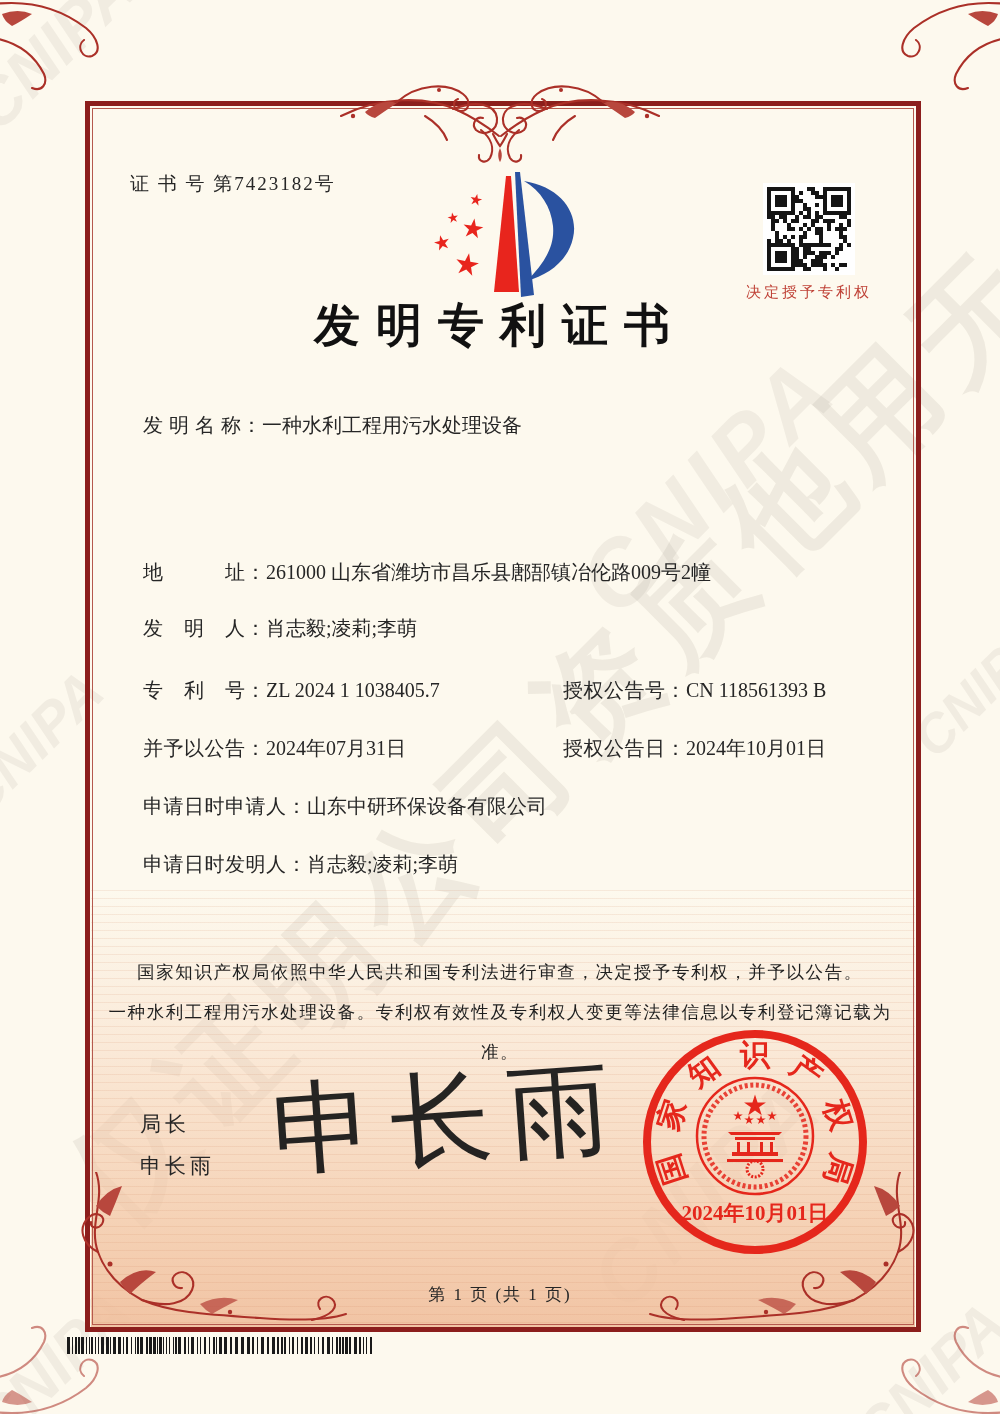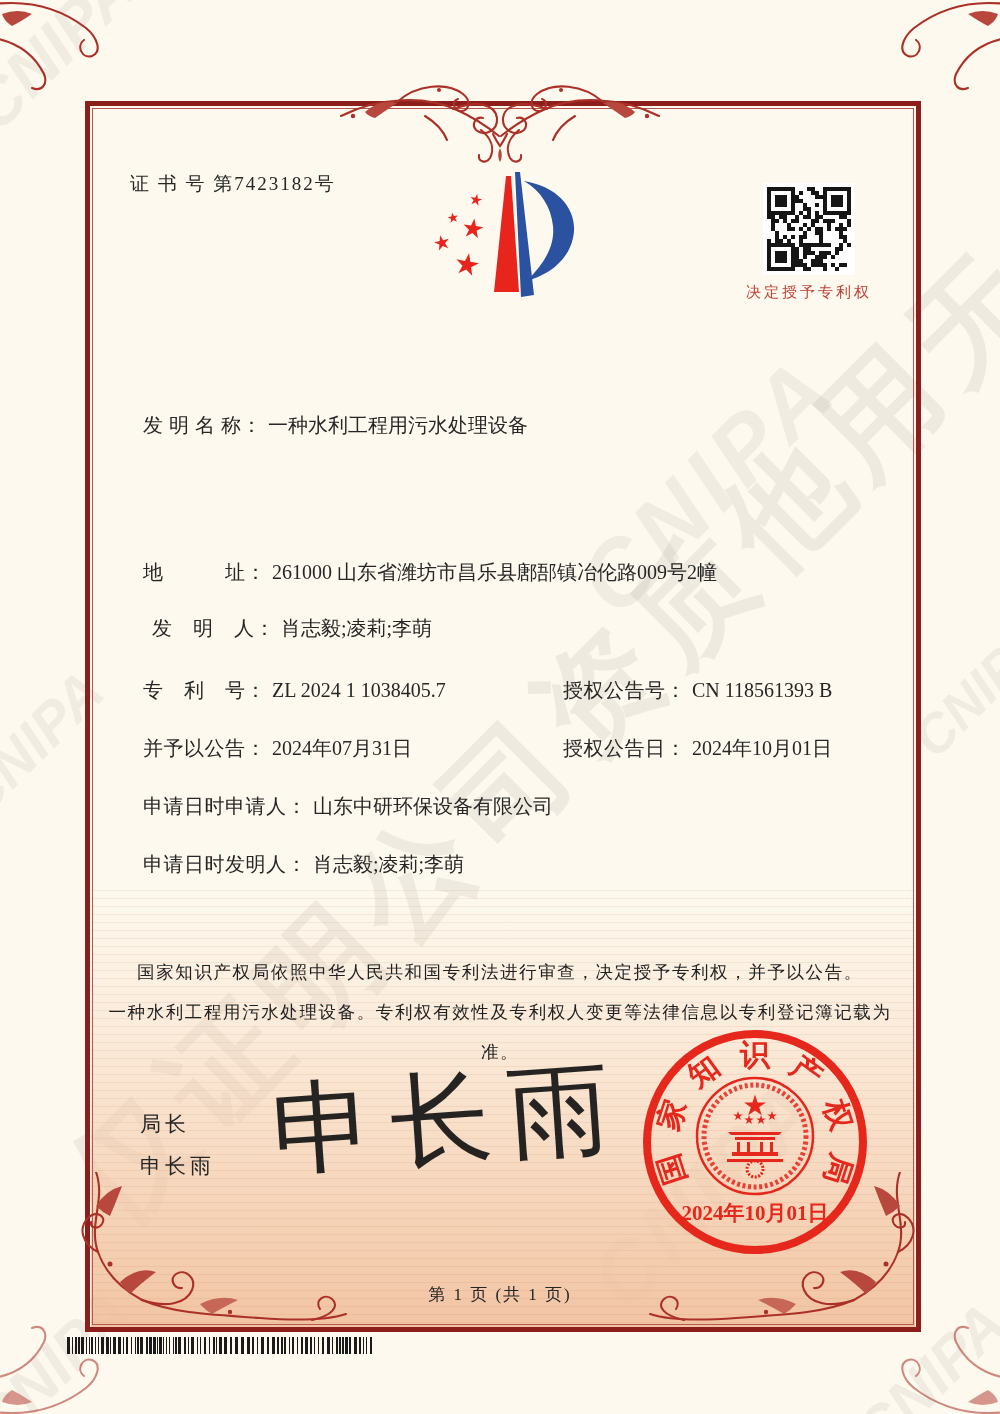--- a/index.html
+++ b/index.html
@@ -28,21 +28,21 @@
   .cert-no{left:130px;top:171px;font-size:19px;letter-spacing:2px;}
   .title{left:0;top:295px;width:100%;text-align:center;font-size:46px;font-weight:700;letter-spacing:16px;color:#111;}
 
   .qr-wrap{left:763px;top:183px;width:92px;height:92px;background:#fff;}
   .qr-grid{position:absolute;left:4px;top:4px;width:84px;height:84px;}
   .qr-grid div{position:absolute;width:4px;height:4px;background:#151515;}
   .qr-caption{left:733px;top:283px;width:152px;text-align:center;font-size:15px;letter-spacing:3px;color:#bf4136;}
 
   .row{position:absolute;font-size:20px;}
   .row .lab{letter-spacing:0.5px;}
-  .row .val{margin-left:6px;}
+  .row .val{}
 
   .legal{left:95px;top:952px;width:810px;text-align:center;font-size:17.5px;line-height:40px;letter-spacing:1.6px;color:#1f1f1f;}
 
   .sig-title{left:140px;top:1110px;font-size:21px;letter-spacing:4px;}
   .sig-name{left:140px;top:1152px;font-size:21px;letter-spacing:4px;}
   .autograph{left:272px;top:1052px;font-size:102px;letter-spacing:16px;color:#161616;
              transform:rotate(-4deg);font-weight:500;opacity:.93;}
 
   .seal{left:635px;top:1022px;width:240px;height:240px;}
   .seal-arc-ch{font-size:30px;font-weight:700;fill:#e5271c;text-anchor:middle;dominant-baseline:central;
@@ -377,28 +377,29 @@
         <div style="left: 20px; top: 80px;"></div>
         <div style="left: 24px; top: 80px;"></div>
         <div style="left: 36px; top: 80px;"></div>
         <div style="left: 40px; top: 80px;"></div>
         <div style="left: 56px; top: 80px;"></div>
         <div style="left: 68px; top: 80px;"></div>
       </div>
     </div>
   <div class="abs qr-caption">决定授予专利权</div>
 
+  <div class="abs title">发明专利证书</div>
 
   <div class="row" style="left:143px;top:412px;">
     <span class="lab">发 明 名 称：</span><span class="val">一种水利工程用污水处理设备</span>
   </div>
   <div class="row" style="left:143px;top:559px;">
     <span class="lab">地　　　址：</span><span class="val">261000 山东省潍坊市昌乐县鄌郚镇冶伦路009号2幢</span>
   </div>
-  <div class="row" style="left:152px;top:615px;">
+  <div class="row" style="left:143px;top:615px;">
     <span class="lab">发　明　人：</span><span class="val">肖志毅;凌莉;李萌</span>
   </div>
   <div class="row" style="left:143px;top:677px;">
     <span class="lab">专　利　号：</span><span class="val">ZL 2024 1 1038405.7</span>
   </div>
   <div class="row" style="left:563px;top:677px;">
     <span class="lab">授权公告号：</span><span class="val">CN 118561393 B</span>
   </div>
   <div class="row" style="left:143px;top:735px;">
     <span class="lab">并予以公告：</span><span class="val">2024年07月31日</span>

